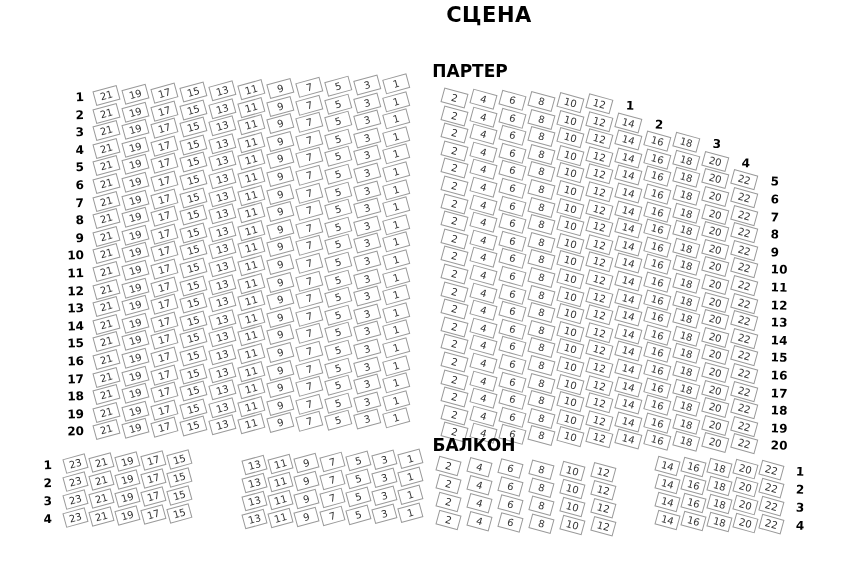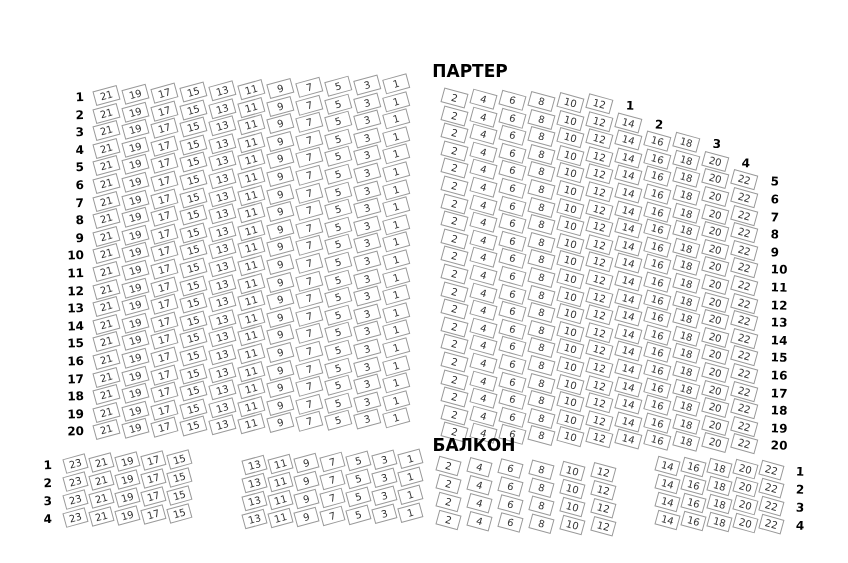--- a/index.html
+++ b/index.html
@@ -65,20 +65,21 @@
   }
   .label-left  .row-label { width: 28px; text-align: right; margin-right: 10px; }
   .label-right .row-label { margin-left: 10px; text-align: left; }
   .balcony-block.label-left .row-label { width: 24px; margin-right: 12px; }
 </style>
 </head>
 <body>
 
 <div class="canvas">
 
+  <div class="title stage-title" style="left:489px; top:3px;">СЦЕНА</div>
 
   <div class="title section-title" style="left:470px; top:61px;">ПАРТЕР</div>
 
   <div class="block tilt-left label-left" style="left:56px; top:90px;">
       <div class="seat-row" style="top: 0px;">
         <span class="row-label">1</span>
         <span class="seat">21</span>
         <span class="seat">19</span>
         <span class="seat">17</span>
         <span class="seat">15</span>

